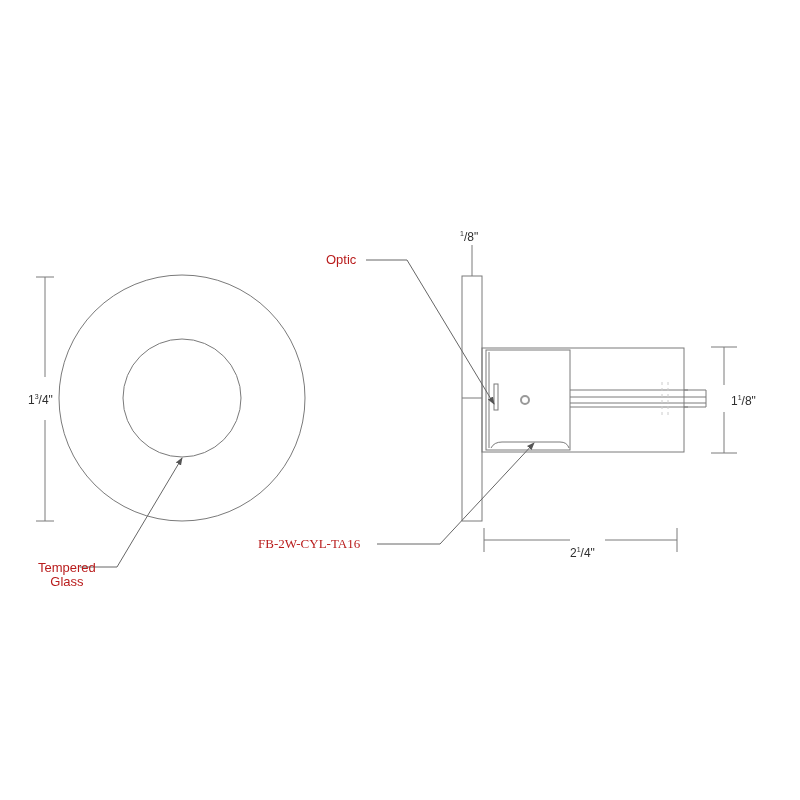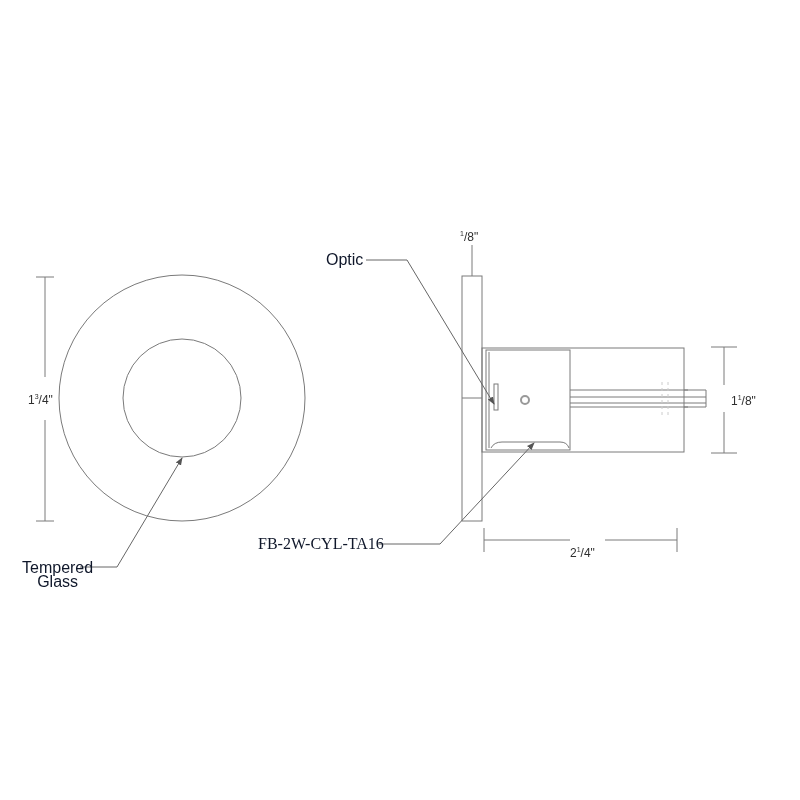--- a/index.html
+++ b/index.html
@@ -1,22 +1,22 @@
 <!DOCTYPE html>
 <html><head>
   <meta charset="utf-8">
   <style>
     html, body { margin: 0; padding: 0; background: #ffffff; }
     body { width: 800px; height: 800px; position: relative; overflow: hidden;
            font-family: "Liberation Sans", sans-serif; color: #2a2a2a; }
     svg { position: absolute; left: 0; top: 0; }
-    .lbl { position: absolute; font-size: 16px; color: #0f172a; white-space: nowrap; line-height: 14px; }
+    .lbl { position: absolute; font-size: 13px; color: #b91c1c; white-space: nowrap; line-height: 14px; }
     .dim { position: absolute; font-size: 12px; color: #2e2e2e; white-space: nowrap; background: #fff; line-height: 14px; }
     .dim sup { font-size: 7px; vertical-align: 5px; }
-    .center { text-align: center; }
+    .center { text-align: center; margin-left: 16px; }
   </style>
 </head>
 <body>
 
 <svg width="800" height="800" viewBox="0 0 800 800">
   <defs>
     <marker id="arrow" markerWidth="8" markerHeight="8" refX="7" refY="4" orient="auto" markerUnits="userSpaceOnUse">
       <path d="M0,1 L8,4 L0,7 Z" fill="#555"></path>
     </marker>
   </defs>

